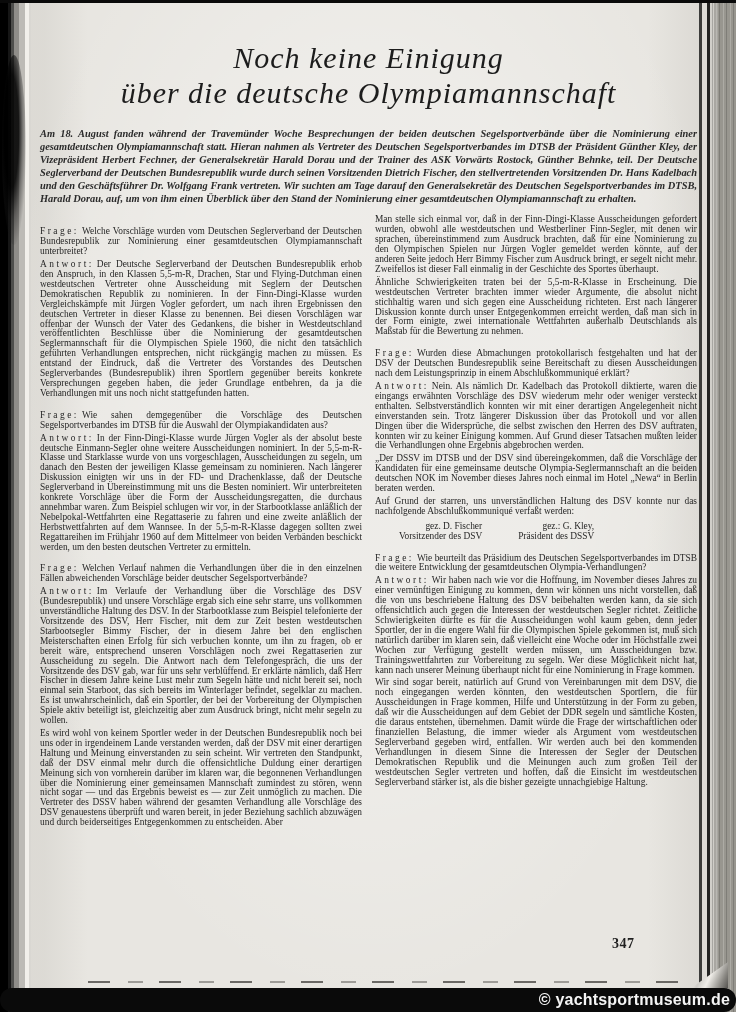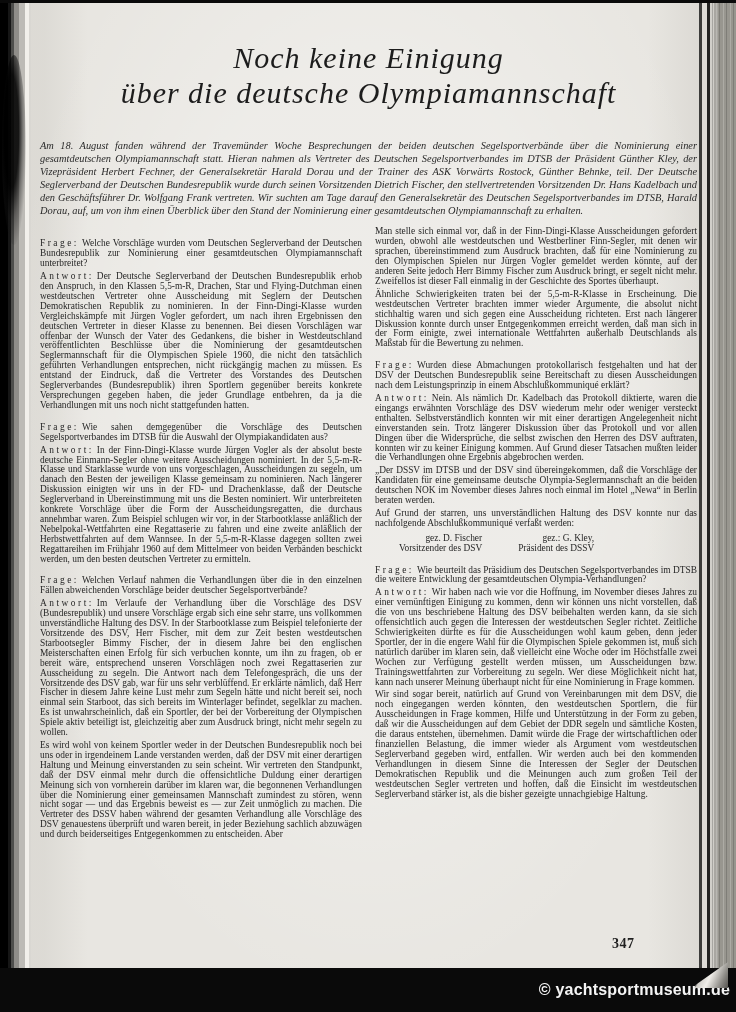--- a/index.html
+++ b/index.html
@@ -10,35 +10,35 @@
   .edge-left{position:absolute;top:0;left:0;width:34px;height:1012px;z-index:4;
     background:linear-gradient(90deg,#000 0 8px,#161616 8px 11px,#4e4e4c 11px 14px,#8f8d89 14px 19px,#bdbbb6 19px 25px,#f2f0eb 25px 29px,#d9d7d2 29px 31px,rgba(232,230,225,0) 31px);}
   .edge-left-blob{position:absolute;top:55px;left:2px;width:24px;height:190px;z-index:4;border-radius:50%;
     background:radial-gradient(ellipse at 40% 40%,rgba(0,0,0,.85) 0 35%,rgba(20,20,20,.4) 55%,rgba(0,0,0,0) 75%);}
   .edge-right{position:absolute;top:0;right:0;width:38px;height:1012px;z-index:4;
     background:linear-gradient(90deg,rgba(232,230,225,0) 0 1px,#3c3c3a 1px 4px,#dedcd7 4px 9px,#232322 9px 12px,#d0cec9 12px 16px,#a8a6a1 16px 20px,#98968f 20px 38px);}
   .edge-right-streaks{position:absolute;top:0;right:0;width:24px;height:1012px;z-index:4;opacity:.5;
     background:repeating-linear-gradient(90deg,rgba(60,60,58,.55) 0 1px,rgba(0,0,0,0) 1px 4px,rgba(235,235,230,.5) 4px 5px,rgba(0,0,0,0) 5px 7px);}
 
   
-  .footer-bar{position:absolute;left:0;bottom:0;width:736px;height:44px;background:#0a0a0a;z-index:6;
-    display:flex;align-items:center;justify-content:flex-end;}
+  .footer-bar{position:absolute;left:0;bottom:0;width:736px;height:24px;background:#0a0a0a;z-index:6;
+    display:flex;align-items:center;justify-content:flex-end;border-radius:14px;}
   .footer-bar .wm{font-family:"Liberation Sans",sans-serif;font-weight:bold;font-size:16px;color:#f4f4f4;padding-right:6px;letter-spacing:.2px;}
   .footer-scratch{position:absolute;left:88px;right:46px;bottom:29px;height:2px;z-index:6;opacity:.75;
     background:repeating-linear-gradient(90deg,rgba(35,33,30,.85) 0 22px,rgba(0,0,0,0) 22px 40px,rgba(35,33,30,.5) 40px 55px,rgba(0,0,0,0) 55px 71px);}
   .corner-curl{position:absolute;right:8px;bottom:24px;width:46px;height:26px;z-index:7;
     background:linear-gradient(115deg,rgba(0,0,0,0) 0 40%,#cfcdc8 45%,#f0eee9 60%,#8a8883 85%,#55534f 100%);
     clip-path:polygon(100% 0,20% 100%,100% 100%);}
 
   
   .content{position:absolute;left:40px;top:40px;width:657px;z-index:3;}
   .title{ text-align:center;font-family:Liberation Serif, serif;font-style:italic;color:#1c1c1c;}
   .title .t1{font-size:30px;line-height:35px;letter-spacing:1px;}
   .title .t2{font-size:30px;line-height:36px;letter-spacing:1px;}
-  .intro{margin-top:28px;font-style:italic;font-weight:400;font-size:10.4px;line-height:13px;text-align:justify;color:#2a2a2a;}
+  .intro{margin-top:16px;font-style:italic;font-weight:700;font-size:10.4px;line-height:13px;text-align:justify;color:#2a2a2a;}
 
   .cols{display:flex;gap:13px;margin-top:9px;}
   .col{flex:1;min-width:0;}
   .col p{margin:0 0 3px;font-size:9.4px;line-height:9.9px;text-align:justify;color:#272727;}
   .col p.q{margin-top:12px;}
   .qlabel{letter-spacing:2.5px;margin-right:3px;}
 
   .sigblock{display:flex;gap:36px;margin:4px 0 5px 24px;font-size:9.4px;line-height:10.4px;color:#272727;text-align:right;}
   .sigblock .sig div{white-space:nowrap;}
 

